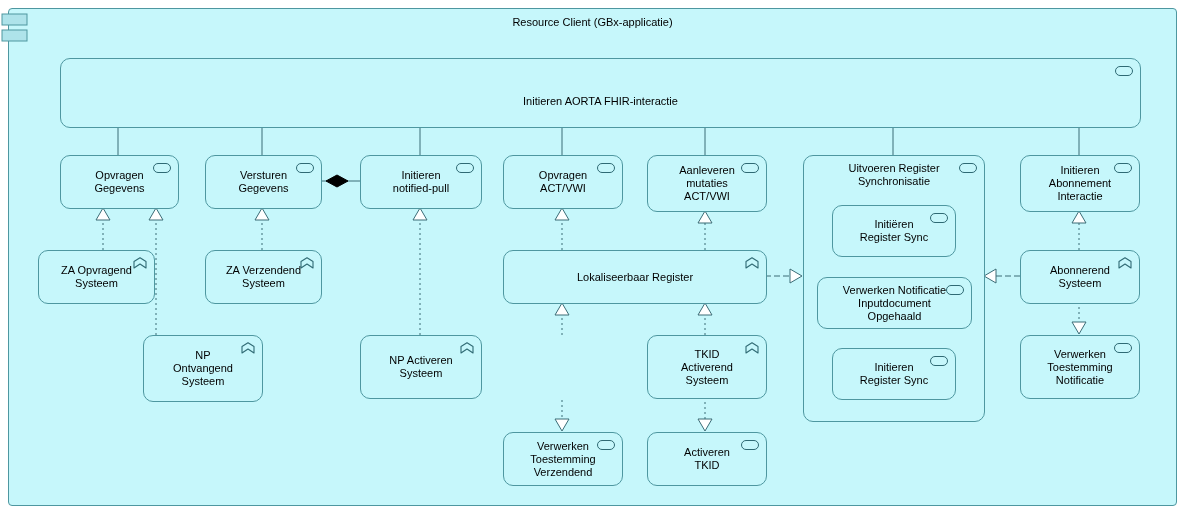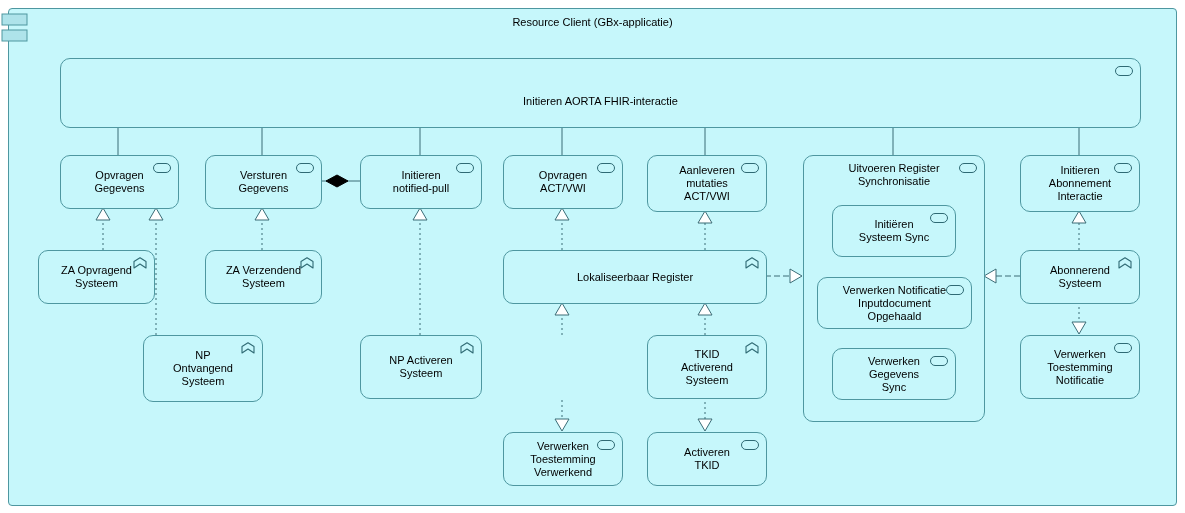--- a/index.html
+++ b/index.html
@@ -114,29 +114,29 @@
   </div>
 
   <div class="node group" style="left:803px;top:155px;width:180px;height:265px">
     <span class="icon-service"></span>
     <div class="group-title">
       <span class="lbl" style="max-width:115px">Uitvoeren Register Synchronisatie</span>
     </div>
   </div>
   <div class="node" style="left:832px;top:205px;width:122px;height:50px">
     <span class="icon-service"></span>
-    <span class="lbl" style="max-width:72px">Initiëren Systeem Sync</span>
+    <span class="lbl" style="max-width:72px">Initiëren Register Sync</span>
   </div>
   <div class="node" style="left:817px;top:277px;width:153px;height:50px">
     <span class="icon-service"></span>
     <span class="lbl" style="max-width:112px">Verwerken Notificatie Inputdocument Opgehaald</span>
   </div>
   <div class="node" style="left:832px;top:348px;width:122px;height:50px">
     <span class="icon-service"></span>
-    <span class="lbl" style="max-width:72px">Verwerken Gegevens Sync</span>
+    <span class="lbl" style="max-width:72px">Initieren Register Sync</span>
   </div>
 
   <div class="node" style="left:38px;top:250px;width:115px;height:52px">
     <span class="icon-fn"><svg width="14" height="12" viewBox="0 0 14 12">
           <path d="M1 11 L1 4.5 L7 0.8 L13 4.5 L13 11 L7 7 Z" fill="none" stroke="#2f6a74" stroke-width="1.1" stroke-linejoin="round"></path>
         </svg></span>
     <span class="lbl" style="max-width:78px">ZA Opvragend Systeem</span>
   </div>
 
   <div class="node" style="left:1020px;top:155px;width:118px;height:55px">
@@ -180,20 +180,20 @@
         </svg></span>
     <span class="lbl" style="max-width:58px">TKID Activerend Systeem</span>
   </div>
   <div class="node" style="left:1020px;top:335px;width:118px;height:62px">
     <span class="icon-service"></span>
     <span class="lbl" style="max-width:66px">Verwerken Toestemming Notificatie</span>
   </div>
 
   <div class="node" style="left:503px;top:432px;width:118px;height:52px">
     <span class="icon-service"></span>
-    <span class="lbl" style="max-width:68px">Verwerken Toestemming Verwerkend</span>
+    <span class="lbl" style="max-width:68px">Verwerken Toestemming Verzendend</span>
   </div>
   <div class="node" style="left:647px;top:432px;width:118px;height:52px">
     <span class="icon-service"></span>
     <span class="lbl" style="max-width:52px">Activeren TKID</span>
   </div>
 
 </div>
 
 </body></html>

